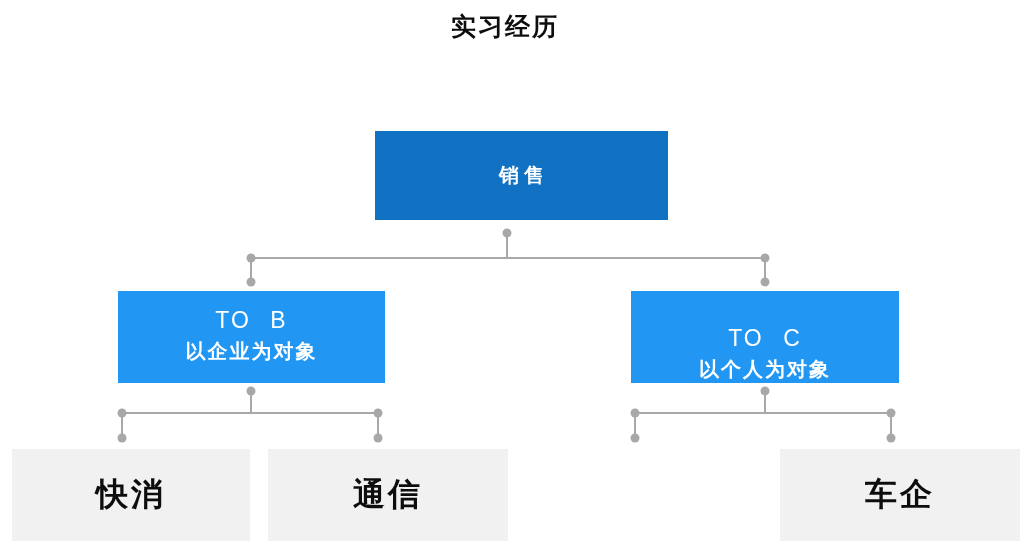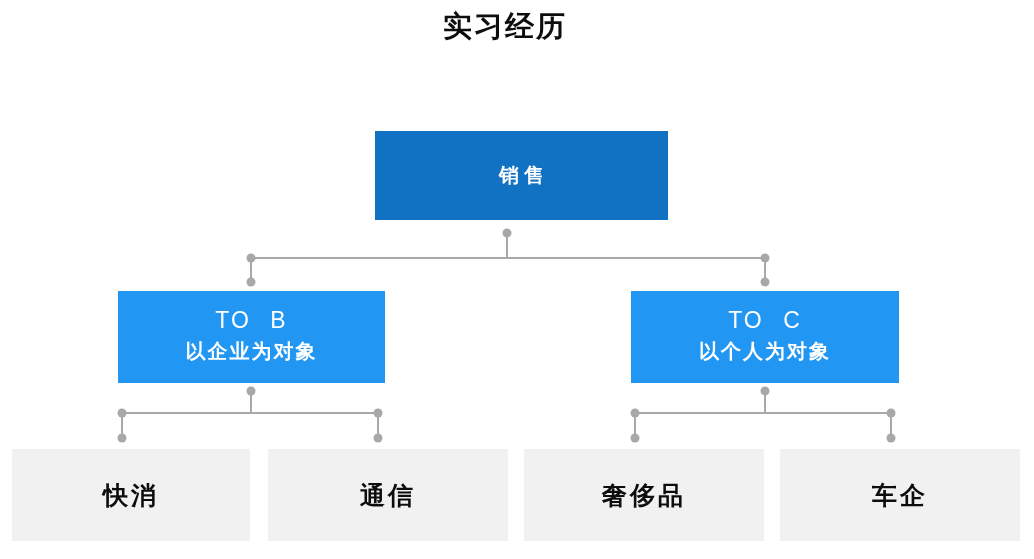--- a/index.html
+++ b/index.html
@@ -21,21 +21,21 @@
     width:1034px;
     height:559px;
     background:#ffffff;
     overflow:hidden;
   }
   .title{
     position:absolute;
     top:8px;
     left:505px;
     transform:translateX(-50%);
-    font-size:29px;
+    font-size:25px;
     line-height:36px;
     font-weight:700;
     letter-spacing:2px;
     color:var(--title-color);
     white-space:nowrap;
   }
   .connectors{
     position:absolute;
     left:0; top:0;
     width:1034px;
@@ -70,21 +70,21 @@
     text-indent:5px;
   }
   .node.branch{
     top:291px;
     width:267px; height:92px;
     background:var(--branch-bg);
     gap:9px;
     padding-bottom:4px;
   }
   .node.branch-left{ left:118px; }
-  .node.branch-right{ left:631px; width:268px; }
+  .node.branch-right{ left:631px; width:268px;justify-content:flex-end; }
   .branch-title{
     color:var(--node-text);
     font-size:23px;
     font-weight:400;
     letter-spacing:2px;
     word-spacing:11px;
     line-height:1;
   }
   .branch-sub{
     color:var(--node-text);
@@ -93,21 +93,21 @@
     letter-spacing:2px;
     line-height:1;
   }
   .node.leaf{
     top:449px;
     height:92px;
     background:var(--leaf-bg);
   }
   .leaf-label{
     color:var(--leaf-text);
-    font-size:25px;
+    font-size:32px;
     font-weight:700;
     letter-spacing:3px;
   }
   .node.leaf-1{ left:12px;  width:238px; }
   .node.leaf-2{ left:268px; width:240px; }
   .node.leaf-3{ left:524px; width:240px; }
   .node.leaf-4{ left:780px; width:240px; }
 </style>
 </head>
 <body>
@@ -164,21 +164,18 @@
   </div>
 
   <div class="node leaf leaf-1">
     <span class="leaf-label">快消</span>
   </div>
 
   <div class="node leaf leaf-2">
     <span class="leaf-label">通信</span>
   </div>
 
-  <div class="node leaf leaf-3">
-    <span class="leaf-label">奢侈品</span>
-  </div>
 
   <div class="node leaf leaf-4">
     <span class="leaf-label">车企</span>
   </div>
 
 </div>
 
 </body></html>

